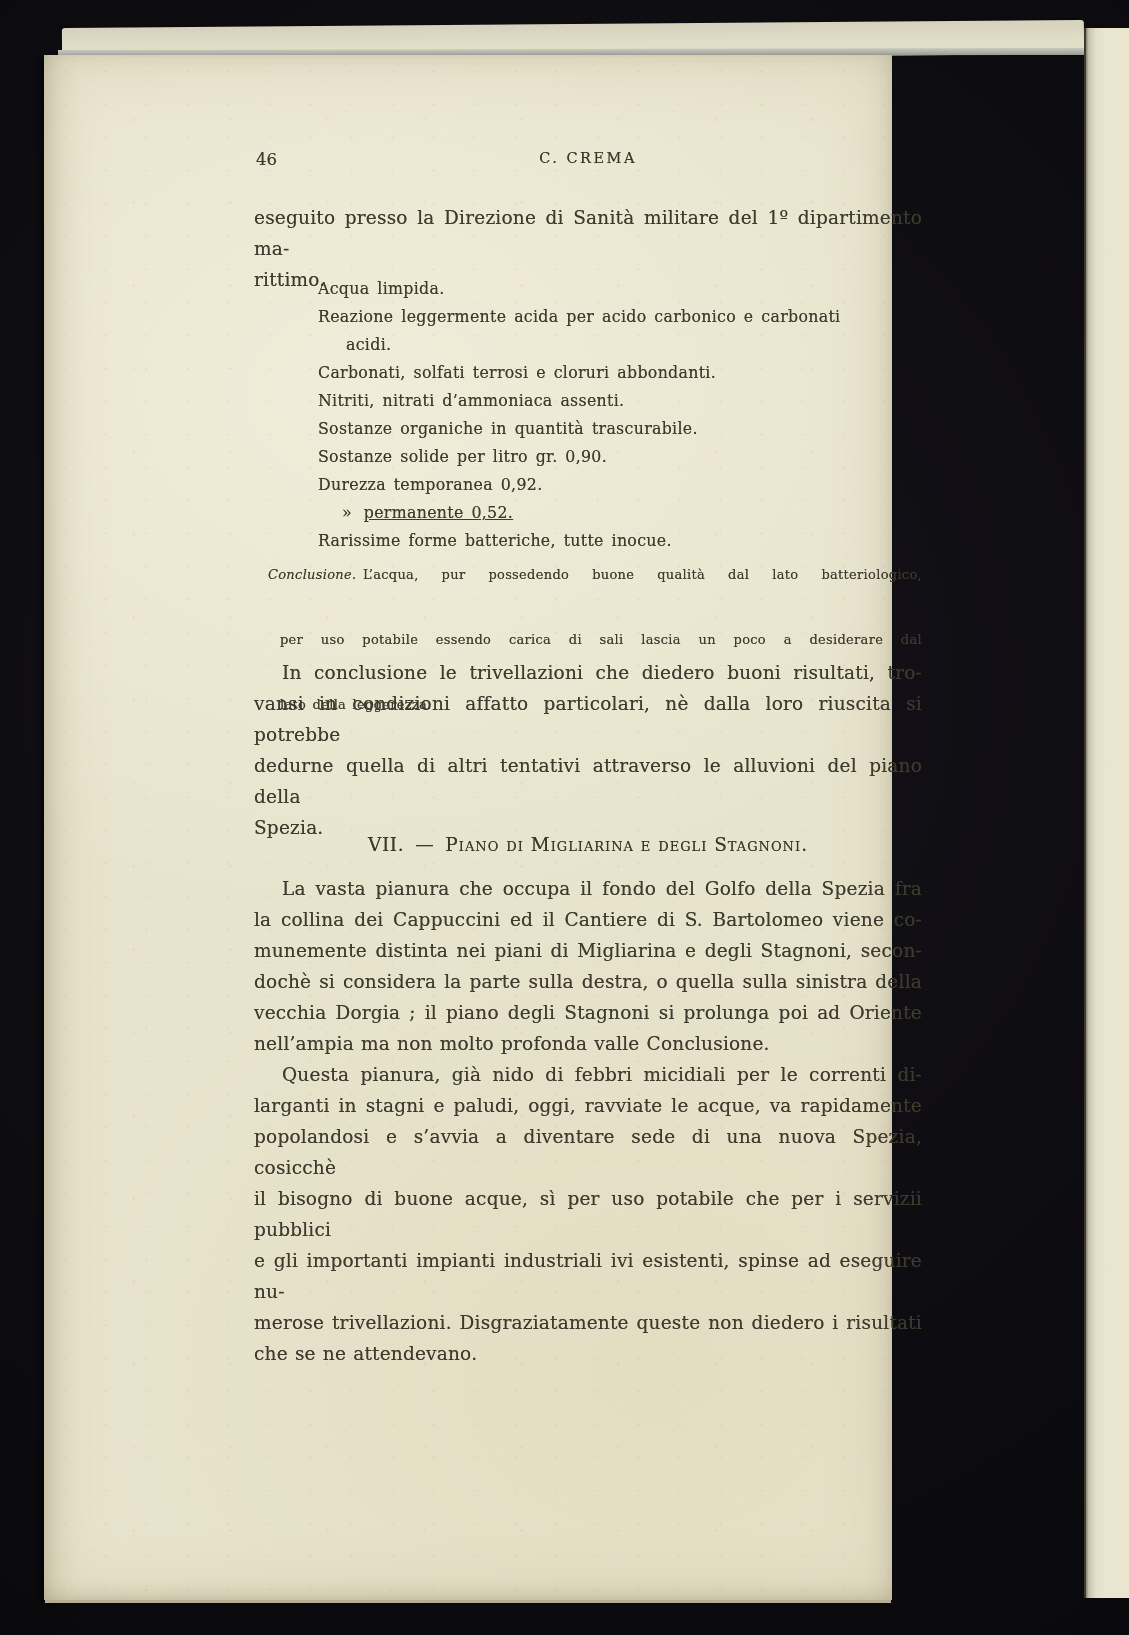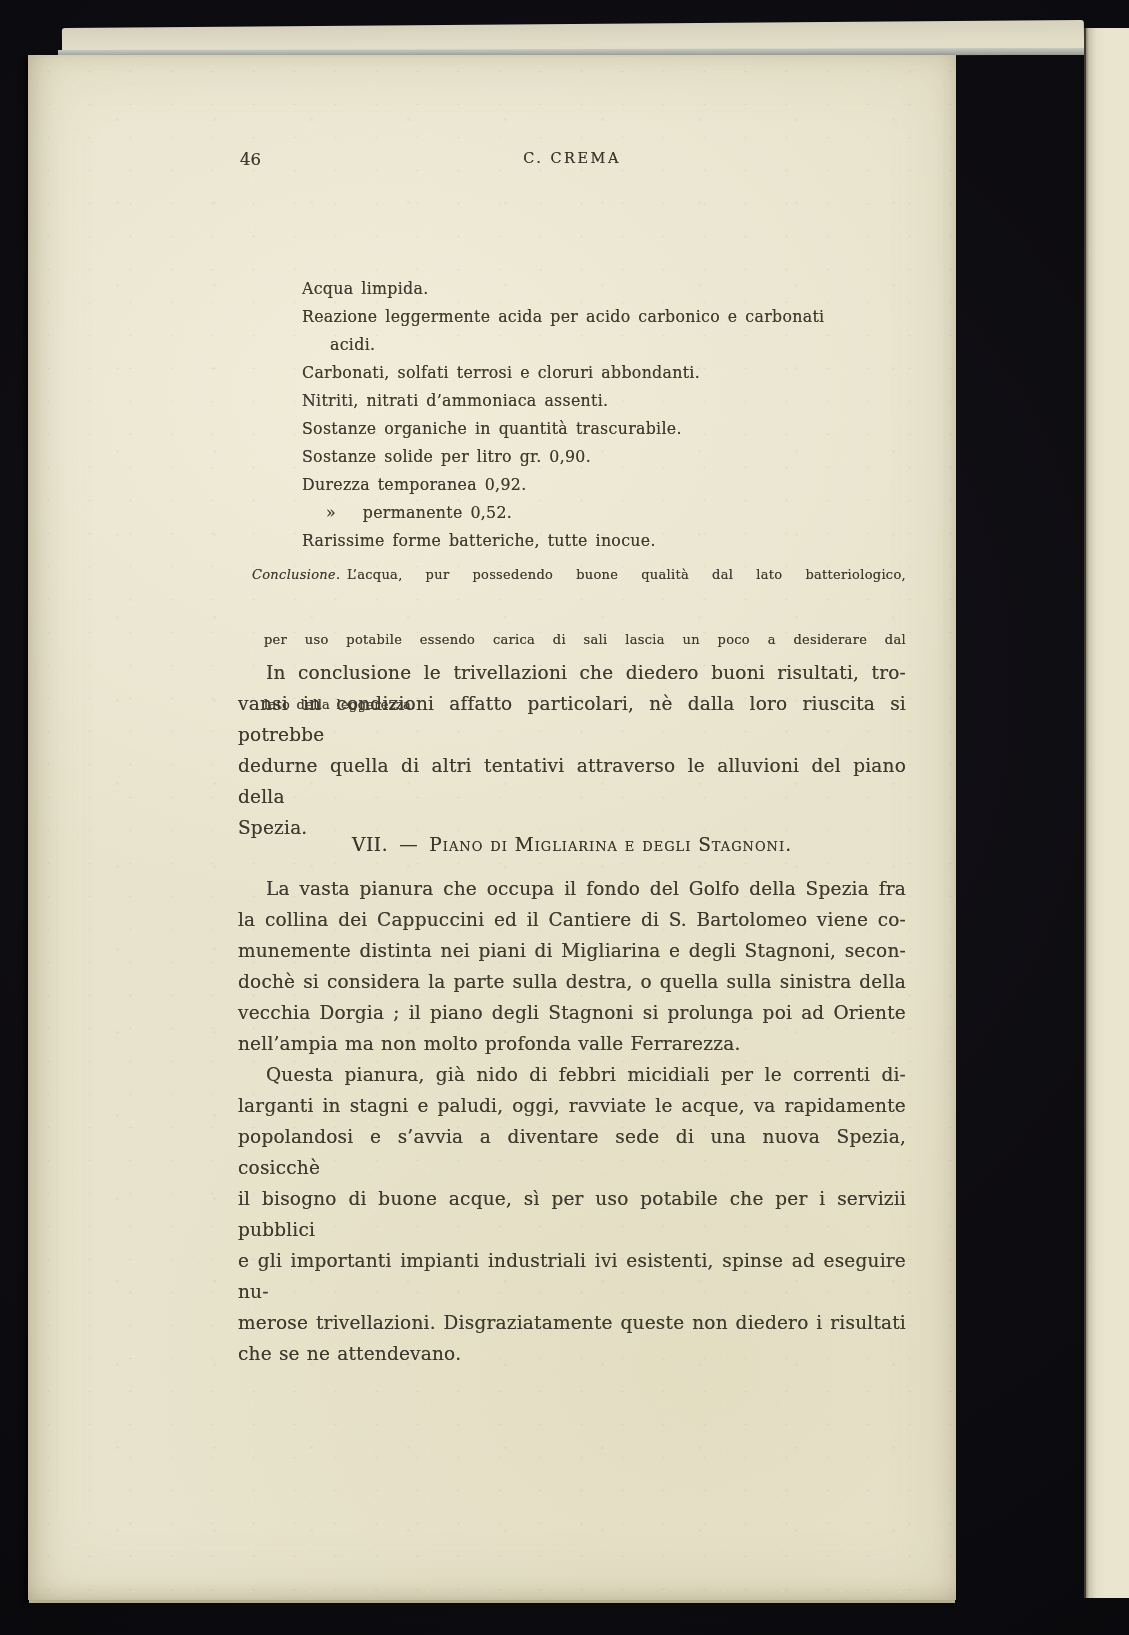--- a/index.html
+++ b/index.html
@@ -22,21 +22,21 @@
     transform: rotate(-0.12deg);
   }
   
   .sheet-right {
     position: absolute; left: 1084px; top: 28px; width: 45px; height: 1570px;
     background: linear-gradient(90deg, #8a8571 0px, #c9c4ac 3px, #e4dfc8 10px, #eae5cf 20px);
     border-left: 2px solid #3d3a30;
   }
   
   .page {
-    position: absolute; left: 28px; top: 55px; width: 928px; height: 1545px;
+    position: absolute; left: 44px; top: 55px; width: 848px; height: 1545px;
     background:
       radial-gradient(1100px 850px at 38% 22%, rgba(255,252,240,.38), rgba(255,252,240,0) 62%),
       radial-gradient(950px 800px at 72% 85%, rgba(208,198,158,.22), rgba(208,198,158,0) 60%),
       #e8e3cc;
     box-shadow:
       inset 0 0 70px rgba(128,117,75,.16),
       inset 16px 0 34px -18px rgba(100,92,58,.38),
       inset -12px 0 26px -16px rgba(100,92,58,.25),
       inset 0 -10px 24px -14px rgba(110,100,62,.25),
       0 4px 0 -1px #b5ae92,
@@ -64,21 +64,21 @@
   .row-header { top: 95px; height: 24px; }
   .pageno { position: absolute; left: 2px; top: 0; font-size: 16.5px; color: #3e3a2e; text-shadow: 0 0 .5px rgba(62,58,46,.65); }
   .running { position: absolute; left: 0; right: 0; text-align: center; font-size: 14.5px; letter-spacing: 2.5px; color: #3a362b; text-shadow: 0 0 .5px rgba(58,54,43,.65); }
 
   .p-intro { top: 147px; }
 
   .analysis { top: 220px; }
   .analysis .line { font-size: 15.8px; line-height: 28px; padding-left: 64px; letter-spacing: .3px; word-spacing: 2.5px; }
   .analysis .wrap { padding-left: 92px; }
   .analysis .perm { padding-left: 88px; }
-  .analysis .perm .perm-text { display: inline-block; margin-left: 19px; }
+  .analysis .perm .perm-text { display: inline-block; margin-left: 4px; text-decoration: underline; }
 
   .conclusion { top: 505px; }
   .conclusion .line { font-size: 13px; line-height: 29px; letter-spacing: .3px; word-spacing: 2px; }
   .conclusion .first { padding-left: 14px; }
   .conclusion .cont { padding-left: 26px; margin-top: 36px; }
   .conclusion .label { font-style: italic; margin-right: .5em; }
 
   .p-close { top: 602px; }
   .firstline { text-indent: 28px; }
 
@@ -99,20 +99,24 @@
   <div class="sheet-right"></div>
 
   <div class="page">
     <div class="text-col">
 
       <div class="block row-header">
         <span class="pageno">46</span>
         <span class="running">C. CREMA</span>
       </div>
 
+      <div class="block p-intro">
+        <div class="line j">eseguito presso la Direzione di Sanità militare del 1º dipartimento ma-</div>
+        <div class="line">rittimo.</div>
+      </div>
 
       <div class="block analysis">
         <div class="line">Acqua limpida.</div>
         <div class="line">Reazione leggermente acida per acido carbonico e carbonati</div>
         <div class="line wrap">acidi.</div>
         <div class="line">Carbonati, solfati terrosi e cloruri abbondanti.</div>
         <div class="line">Nitriti, nitrati d’ammoniaca assenti.</div>
         <div class="line">Sostanze organiche in quantità trascurabile.</div>
         <div class="line">Sostanze solide per litro gr. 0,90.</div>
         <div class="line">Durezza temporanea 0,92.</div>
@@ -141,21 +145,21 @@
       <div class="block heading">
         <span>VII.</span><span class="dash">—</span><span class="sc">Piano di Migliarina e degli Stagnoni.</span>
       </div>
 
       <div class="block p-a">
         <div class="line j firstline">La vasta pianura che occupa il fondo del Golfo della Spezia fra</div>
         <div class="line j">la collina dei Cappuccini ed il Cantiere di S. Bartolomeo viene co-</div>
         <div class="line j">munemente distinta nei piani di Migliarina e degli Stagnoni, secon-</div>
         <div class="line j">dochè si considera la parte sulla destra, o quella sulla sinistra della</div>
         <div class="line j">vecchia Dorgia ; il piano degli Stagnoni si prolunga poi ad Oriente</div>
-        <div class="line">nell’ampia ma non molto profonda valle Ferrarezza.</div>
+        <div class="line">nell’ampia ma non molto profonda valle Conclusione.</div>
       </div>
 
       <div class="block p-b">
         <div class="line j firstline">Questa pianura, già nido di febbri micidiali per le correnti di-</div>
         <div class="line j">larganti in stagni e paludi, oggi, ravviate le acque, va rapidamente</div>
         <div class="line j">popolandosi e s’avvia a diventare sede di una nuova Spezia, cosicchè</div>
         <div class="line j">il bisogno di buone acque, sì per uso potabile che per i servizii pubblici</div>
         <div class="line j">e gli importanti impianti industriali ivi esistenti, spinse ad eseguire nu-</div>
         <div class="line j">merose trivellazioni. Disgraziatamente queste non diedero i risultati</div>
         <div class="line">che se ne attendevano.</div>

